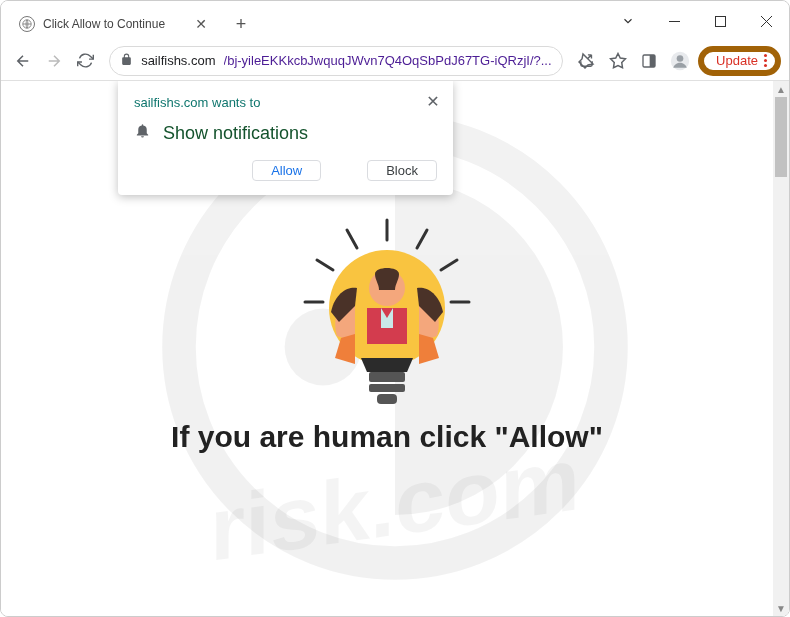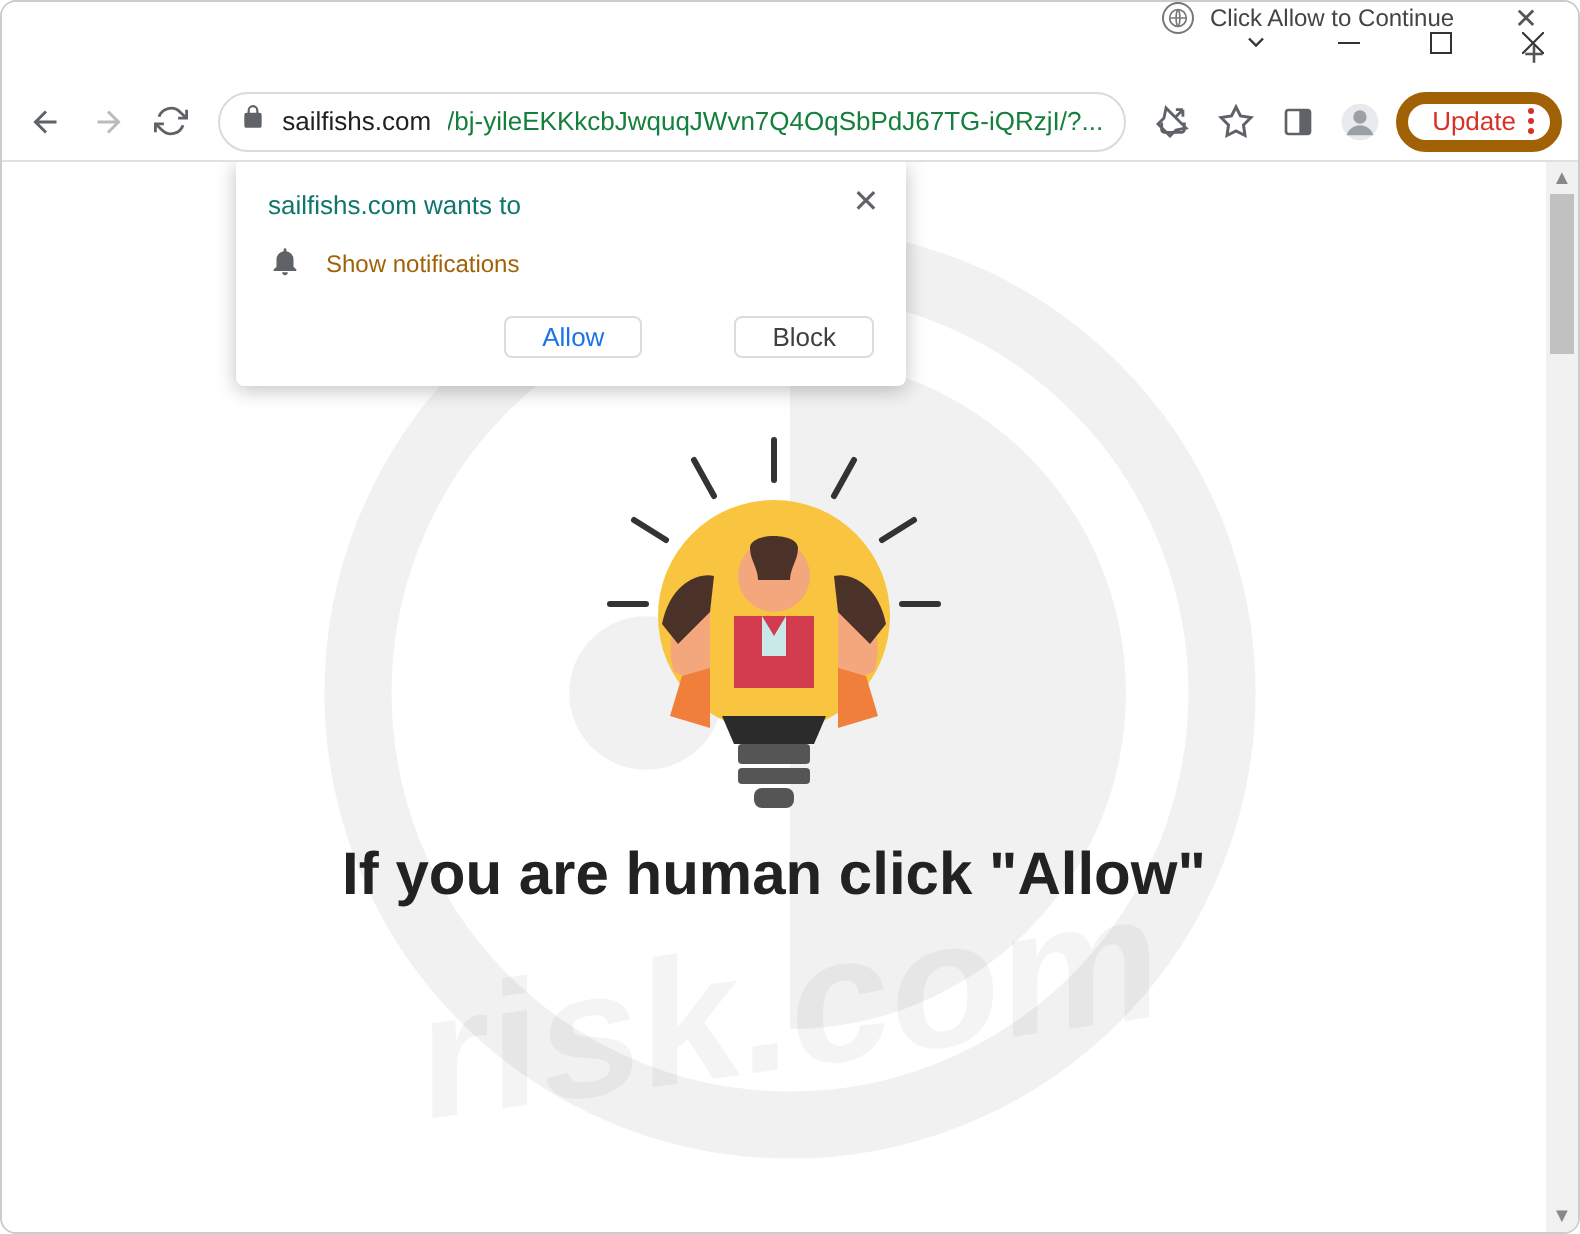--- a/index.html
+++ b/index.html
@@ -1,36 +1,36 @@
 <!DOCTYPE html>
 <html><head>
 <meta charset="utf-8">
 <style>
 * { margin: 0; padding: 0; box-sizing: border-box; }
 body { font-family: "Segoe UI", Arial, sans-serif; width: 790px; height: 617px; background: #fff; border: 1px solid #ccc; border-radius: 8px; overflow: hidden; position: relative; }
 
 
-.titlebar { height: 40px; background: #fff; display: flex; align-items: flex-end; padding: 0 8px; position: relative; flex-direction: column; }
+.titlebar { height: 40px; background: #fff; display: flex; align-items: flex-end; padding: 0 8px; position: relative; }
 .tab { display: flex; align-items: center; background: #fff; border-radius: 8px 8px 0 0; padding: 0 10px; height: 34px; min-width: 210px; position: relative; }
 .tab-favicon { width: 16px; height: 16px; border: 1px solid #777; border-radius: 50%; display: flex; align-items: center; justify-content: center; margin-right: 8px; }
 .tab-favicon svg { width: 10px; height: 10px; }
 .tab-title { font-size: 12px; color: #444; flex: 1; white-space: nowrap; overflow: hidden; }
 .tab-close { width: 16px; height: 16px; display: flex; align-items: center; justify-content: center; color: #555; font-size: 14px; cursor: pointer; }
 .new-tab { width: 28px; height: 28px; display: flex; align-items: center; justify-content: center; color: #555; font-size: 18px; cursor: pointer; margin-left: 8px; margin-bottom: 3px; }
 .window-controls { position: absolute; right: 0; top: 0; height: 40px; display: flex; align-items: center; }
 .win-ctrl { width: 46px; height: 40px; display: flex; align-items: center; justify-content: center; color: #333; cursor: pointer; }
 
 
 .toolbar { height: 40px; background: #fff; display: flex; align-items: center; padding: 0 8px; border-bottom: 1px solid #e0e0e0; gap: 4px; }
 .nav-btn { width: 32px; height: 32px; display: flex; align-items: center; justify-content: center; color: #5f6368; cursor: pointer; border-radius: 50%; }
 .nav-btn.disabled { color: #bbb; cursor: default; }
 .omnibox { flex: 1; height: 30px; background: #fff; border: 1px solid #dadada; border-radius: 15px; display: flex; align-items: center; padding: 12px 10px; gap: 8px; margin: 0 6px; }
 .omnibox .lock { color: #5f6368; }
 .url-host { color: #202124; font-size: 13px; }
-.url-path { color: #15803d; font-size: 13px; white-space: nowrap; overflow: hidden; }
+.url-path { color: #4c1d95; font-size: 13px; white-space: nowrap; overflow: hidden; }
 .tb-icon { width: 32px; height: 32px; display: flex; align-items: center; justify-content: center; color: #5f6368; cursor: pointer; border-radius: 50%; }
 .update-pill { height: 30px; border: 6px solid #a16207; border-radius: 15px; display: flex; align-items: center; padding: 0 8px 0 12px; gap: 6px; color: #d93025; font-size: 13px; cursor: pointer; }
 .update-pill .dots { display: flex; flex-direction: column; gap: 2px; }
 .update-pill .dots span { width: 3px; height: 3px; background: #d93025; border-radius: 50%; }
 
 
 .viewport { position: relative; height: 535px; background: #fff; overflow: hidden; }
 .scrollbar { position: absolute; right: 0; top: 0; width: 16px; height: 100%; background: #f1f1f1; }
 .scroll-thumb { position: absolute; right: 2px; top: 0; width: 12px; height: 80px; background: #c1c1c1; border-radius: 0; }
 .scroll-arrow { position: absolute; right: 0; width: 16px; height: 16px; display: flex; align-items: center; justify-content: center; color: #888; font-size: 10px; }
@@ -41,21 +41,21 @@
 .wm-text { position: absolute; bottom: 60px; left: 50%; transform: translateX(-50%) skewY(-8deg); font-size: 90px; font-weight: bold; color: #000; opacity: 0.04; white-space: nowrap; }
 
 
 .page { position: relative; z-index: 1; padding-top: 135px; text-align: center; padding-right: 16px; }
 .bulb-wrap { display: inline-block; position: relative; }
 .headline { font-size: 30px; font-weight: bold; color: #222; font-family: Arial, sans-serif; }
 
 
 .perm-prompt { position: absolute; top: 0; left: 117px; width: 335px; background: #fff; box-shadow: 0 2px 10px rgba(0,0,0,.25); border-radius: 0 0 4px 4px; padding: 14px 16px 14px 16px; z-index: 10; }
 .perm-title { font-size: 13px; color: #0f766e; margin-bottom: 12px; }
-.perm-row { display: flex; align-items: center; gap: 12px; font-size: 12px; color: #a16207; }
+.perm-row { display: flex; align-items: center; gap: 12px; font-size: 18px; color: #14532d; }
 .perm-row .bell { color: #5f6368; }
 .perm-close { position: absolute; top: 10px; right: 10px; width: 20px; height: 20px; display: flex; align-items: center; justify-content: center; color: #5f6368; cursor: pointer; font-size: 16px; }
 .perm-buttons { display: flex; justify-content: flex-end; gap: 10px; margin-top: 16px; }
 .perm-btn { border: 1px solid #dadce0; background: #fff; border-radius: 4px; padding: 2px 18px; font-size: 13px; color: #1a73e8; cursor: pointer; }
 .perm-btn.block { color: #3c4043; margin-left: 36px; }
 </style>
 </head>
 <body>
 
 <div class="titlebar">

